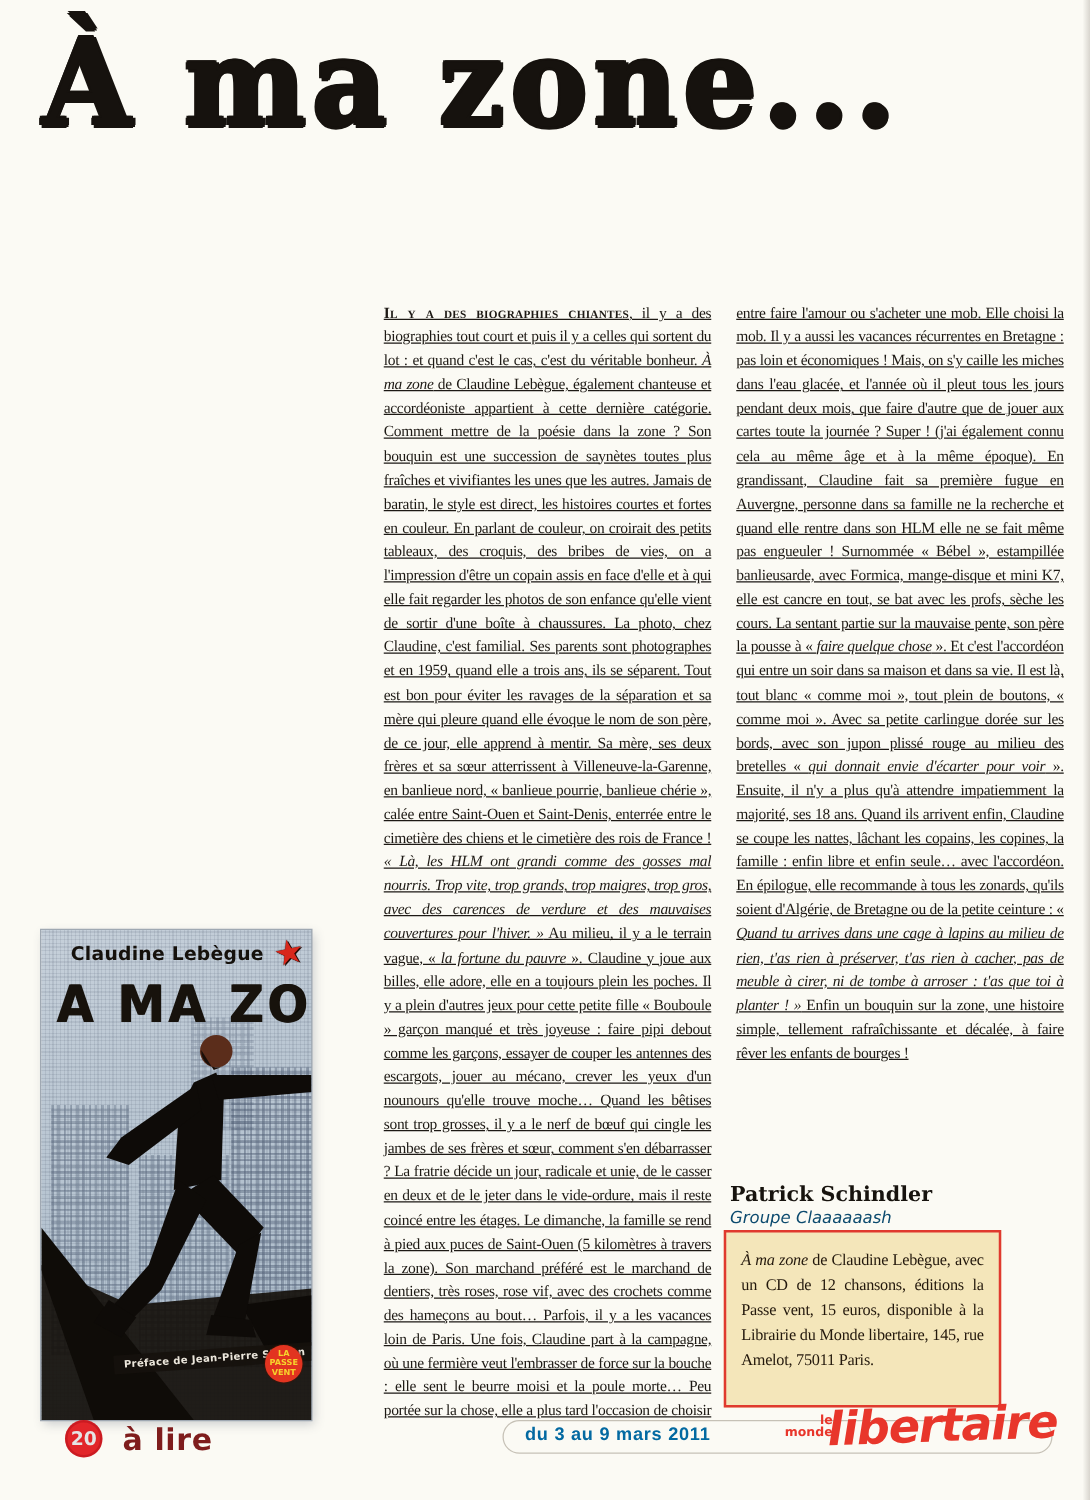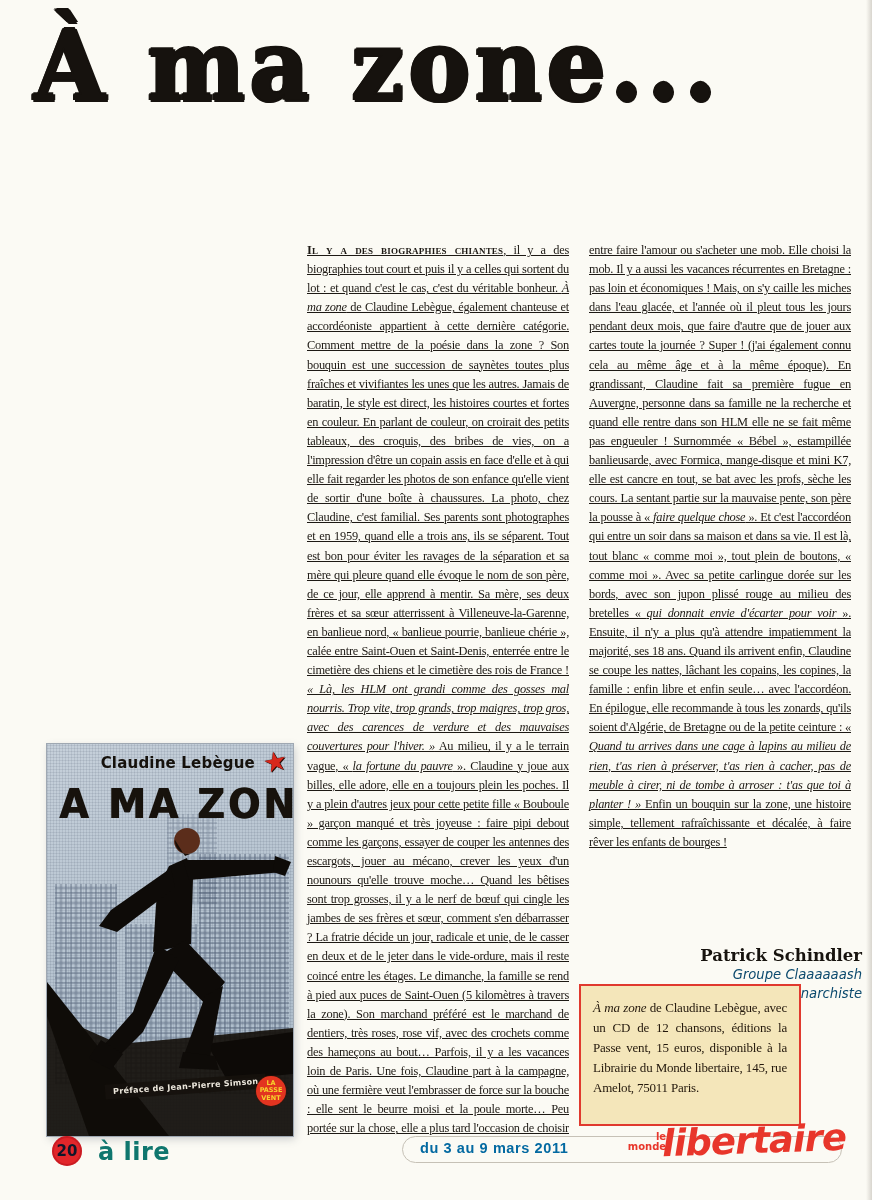--- a/index.html
+++ b/index.html
@@ -23,40 +23,40 @@
   .article-flow{
     position:absolute;left:307px;top:241px;width:544px;height:906px;
     column-count:2;column-gap:20px;column-fill:auto;
     font-size:12.4px;line-height:19.1px;letter-spacing:-0.25px;
     text-align:justify;hyphens:auto;text-decoration:underline;-webkit-hyphens:auto;
   }
   .run-lead{font-variant:small-caps;font-weight:bold;letter-spacing:0.2px;}
   .run-i{font-style:italic;}
   
   .byline{
-    position:absolute;left:600px;top:946px;width:262px;text-align:right;
+    position:absolute;left:584px;top:946px;width:262px;text-align:left;
   }
   .byline .name{
     font-family:"DejaVu Serif",serif;font-weight:bold;font-size:16.5px;color:#17130e;
   }
   .byline .sub{
     font-family:"DejaVu Sans",sans-serif;font-style:italic;font-size:13.2px;
     line-height:1.45;color:#0c4a6e;
   }
   
   .infobox{
     position:absolute;left:579px;top:984px;width:222px;min-height:142px;
     box-sizing:border-box;border:2px solid #e0392e;background:#f4e6ba;
     padding:12px 12px 10px 12px;
     font-size:13px;line-height:20px;text-align:justify;letter-spacing:-0.2px;
     color:#23180c;
   }
   
   .cover{
-    position:absolute;left:47px;top:744px;width:246px;height:392px;
+    position:absolute;left:33px;top:744px;width:216px;height:392px;
     background:
       repeating-linear-gradient(0deg, rgba(30,42,66,.09) 0 1px, transparent 1px 3px),
       repeating-linear-gradient(90deg, rgba(30,42,66,.09) 0 1px, transparent 1px 3px),
       linear-gradient(160deg,#c6d0da 0%,#b4c2cf 55%,#a9b9c8 100%);
     box-shadow:0 0 0 1px #9fa8b2, 2px 3px 8px rgba(60,70,90,.25);
     overflow:hidden;
   }
   .tower{position:absolute;opacity:.55;
     background:
       repeating-linear-gradient(0deg, rgba(55,70,95,.5) 0 2px, transparent 2px 5px),
@@ -88,28 +88,28 @@
   .publisher-badge{
     position:absolute;right:7px;bottom:30px;width:30px;height:30px;border-radius:50%;
     background:#e23420;color:#f6d32c;
     font-family:"DejaVu Sans",sans-serif;font-weight:bold;font-size:6.5px;line-height:1.15;
     display:flex;align-items:center;justify-content:center;text-align:center;
     box-shadow:0 0 0 1px rgba(70,20,5,.4);
   }
   
   .footer-circle{
     position:absolute;left:52px;top:1136px;width:30px;height:30px;border-radius:50%;
-    background:#e2262a;color:#0f172a;font-family:"DejaVu Sans",sans-serif;
+    background:#e2262a;color:#e5e5e5;font-family:"DejaVu Sans",sans-serif;
     font-weight:bold;font-size:15px;display:flex;align-items:center;justify-content:center;
     box-shadow:inset 0 0 0 2px rgba(160,10,20,.35);
   }
   .footer-section{
     position:absolute;left:98px;top:1138px;
     font-family:"DejaVu Sans",sans-serif;font-weight:bold;font-size:24px;
-    color:#0f766e;letter-spacing:0.5px;
+    color:#7f1d1d;letter-spacing:0.5px;
   }
   .footer-pill{
     position:absolute;left:402px;top:1136px;width:438px;height:25px;
     border:1.5px solid #c6c1b6;border-radius:14px;background:transparent;
   }
   .footer-date{
     position:absolute;left:420px;top:1140px;
     font-family:Liberation Sans, sans-serif;font-weight:bold;font-size:14.5px;
     color:#0369a1;letter-spacing:0.6px;text-align:right;
   }

